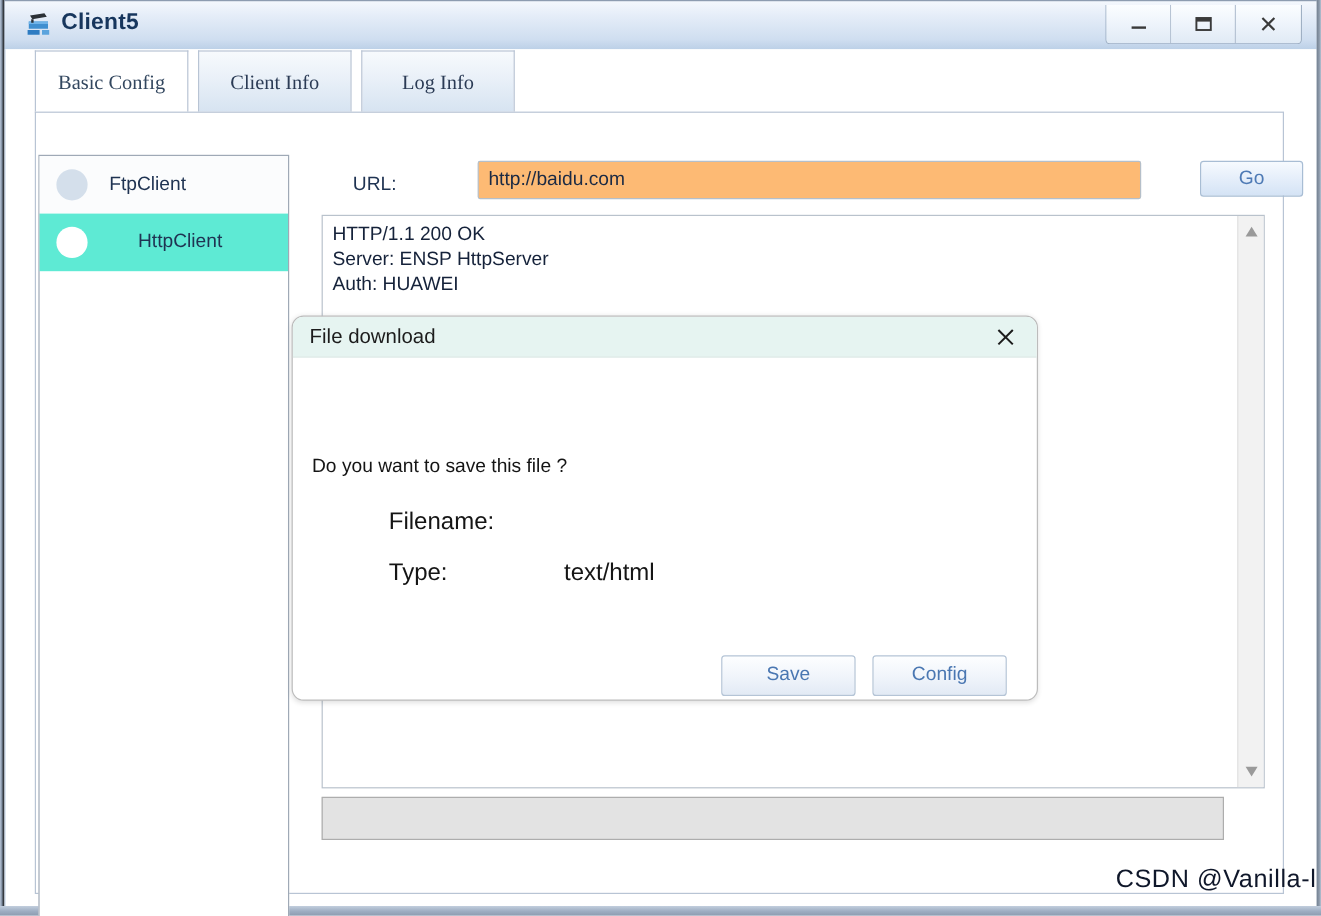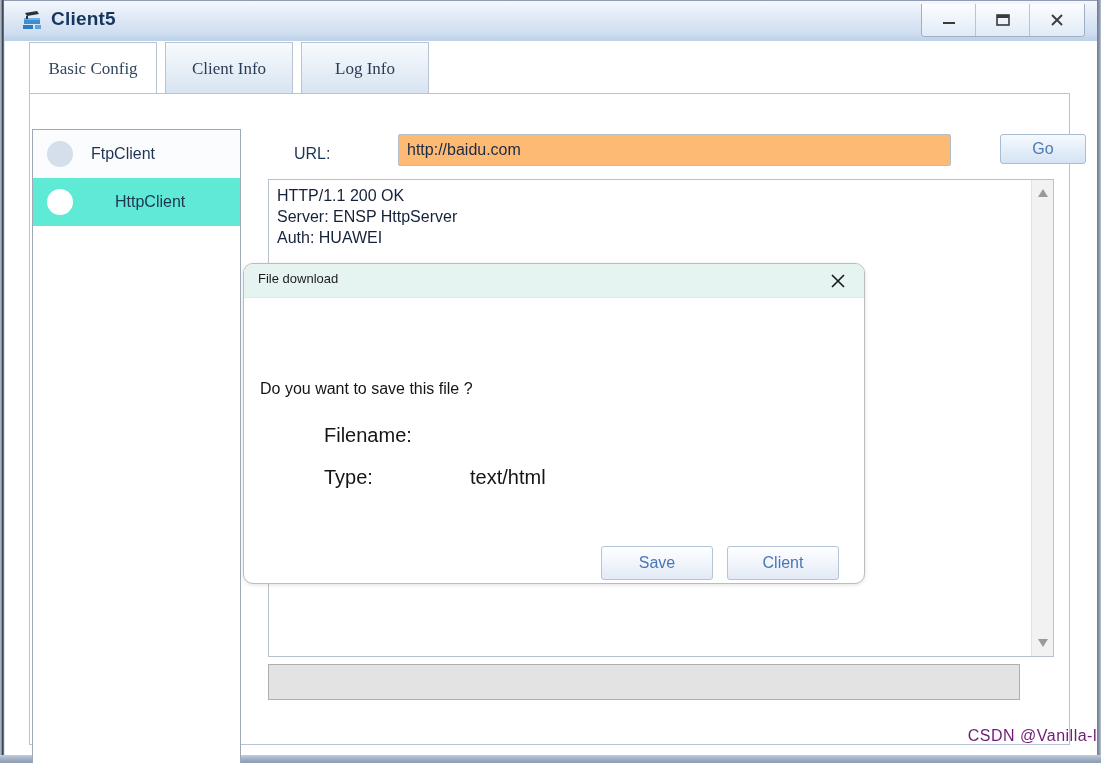--- a/index.html
+++ b/index.html
@@ -223,21 +223,21 @@
     overflow: hidden;
   }
   #dialog-title-bar {
     position: relative;
     height: 34px;
     background: #e6f4f1;
     border-bottom: 1px solid #dfe9e7;
   }
   #dialog-title {
     position: absolute; left: 14px; top: 7px;
-    font-size: 13px; color: #1c1c1c;
+    font-size: 17px; color: #1c1c1c;
   }
   #dialog-close {
     position: absolute; right: 12px; top: 4px;
     width: 28px; height: 26px;
     display: flex; align-items: center; justify-content: center;
     cursor: default;
   }
   #dialog-body { position: relative; height: 285px; }
   #dialog-question {
     position: absolute; left: 16px; top: 46px;
@@ -260,22 +260,22 @@
     font-size: 16px;
     font-family: "Liberation Sans", sans-serif;
     cursor: default;
   }
   #dialog-save   { left: 357px; top: 248px; }
   #dialog-cancel { left: 483px; top: 248px; }
 
   
   #watermark {
     position: absolute; right: 4px; bottom: 18px;
-    font-size: 16px;
-    color: #701a75;
+    font-size: 21px;
+    color: #0f172a;
     letter-spacing: 0.5px;
     white-space: nowrap;
     pointer-events: none;
   }
 </style>
 </head>
 <body>
 
 <div id="app-window">
 
@@ -397,21 +397,21 @@
           <span class="dlg-val"></span>
         </div>
 
         <div class="dlg-row" id="row-type">
           <span class="dlg-key">Type:</span>
           <span class="dlg-val">text/html</span>
         </div>
 
 
         <button class="dlg-btn" id="dialog-save">Save</button>
-        <button class="dlg-btn" id="dialog-cancel">Client</button>
+        <button class="dlg-btn" id="dialog-cancel">Config</button>
 
       </div>
     </div>
 
   </div>
 
   <div id="watermark">CSDN @Vanilla-l</div>
 
 </div>
 

